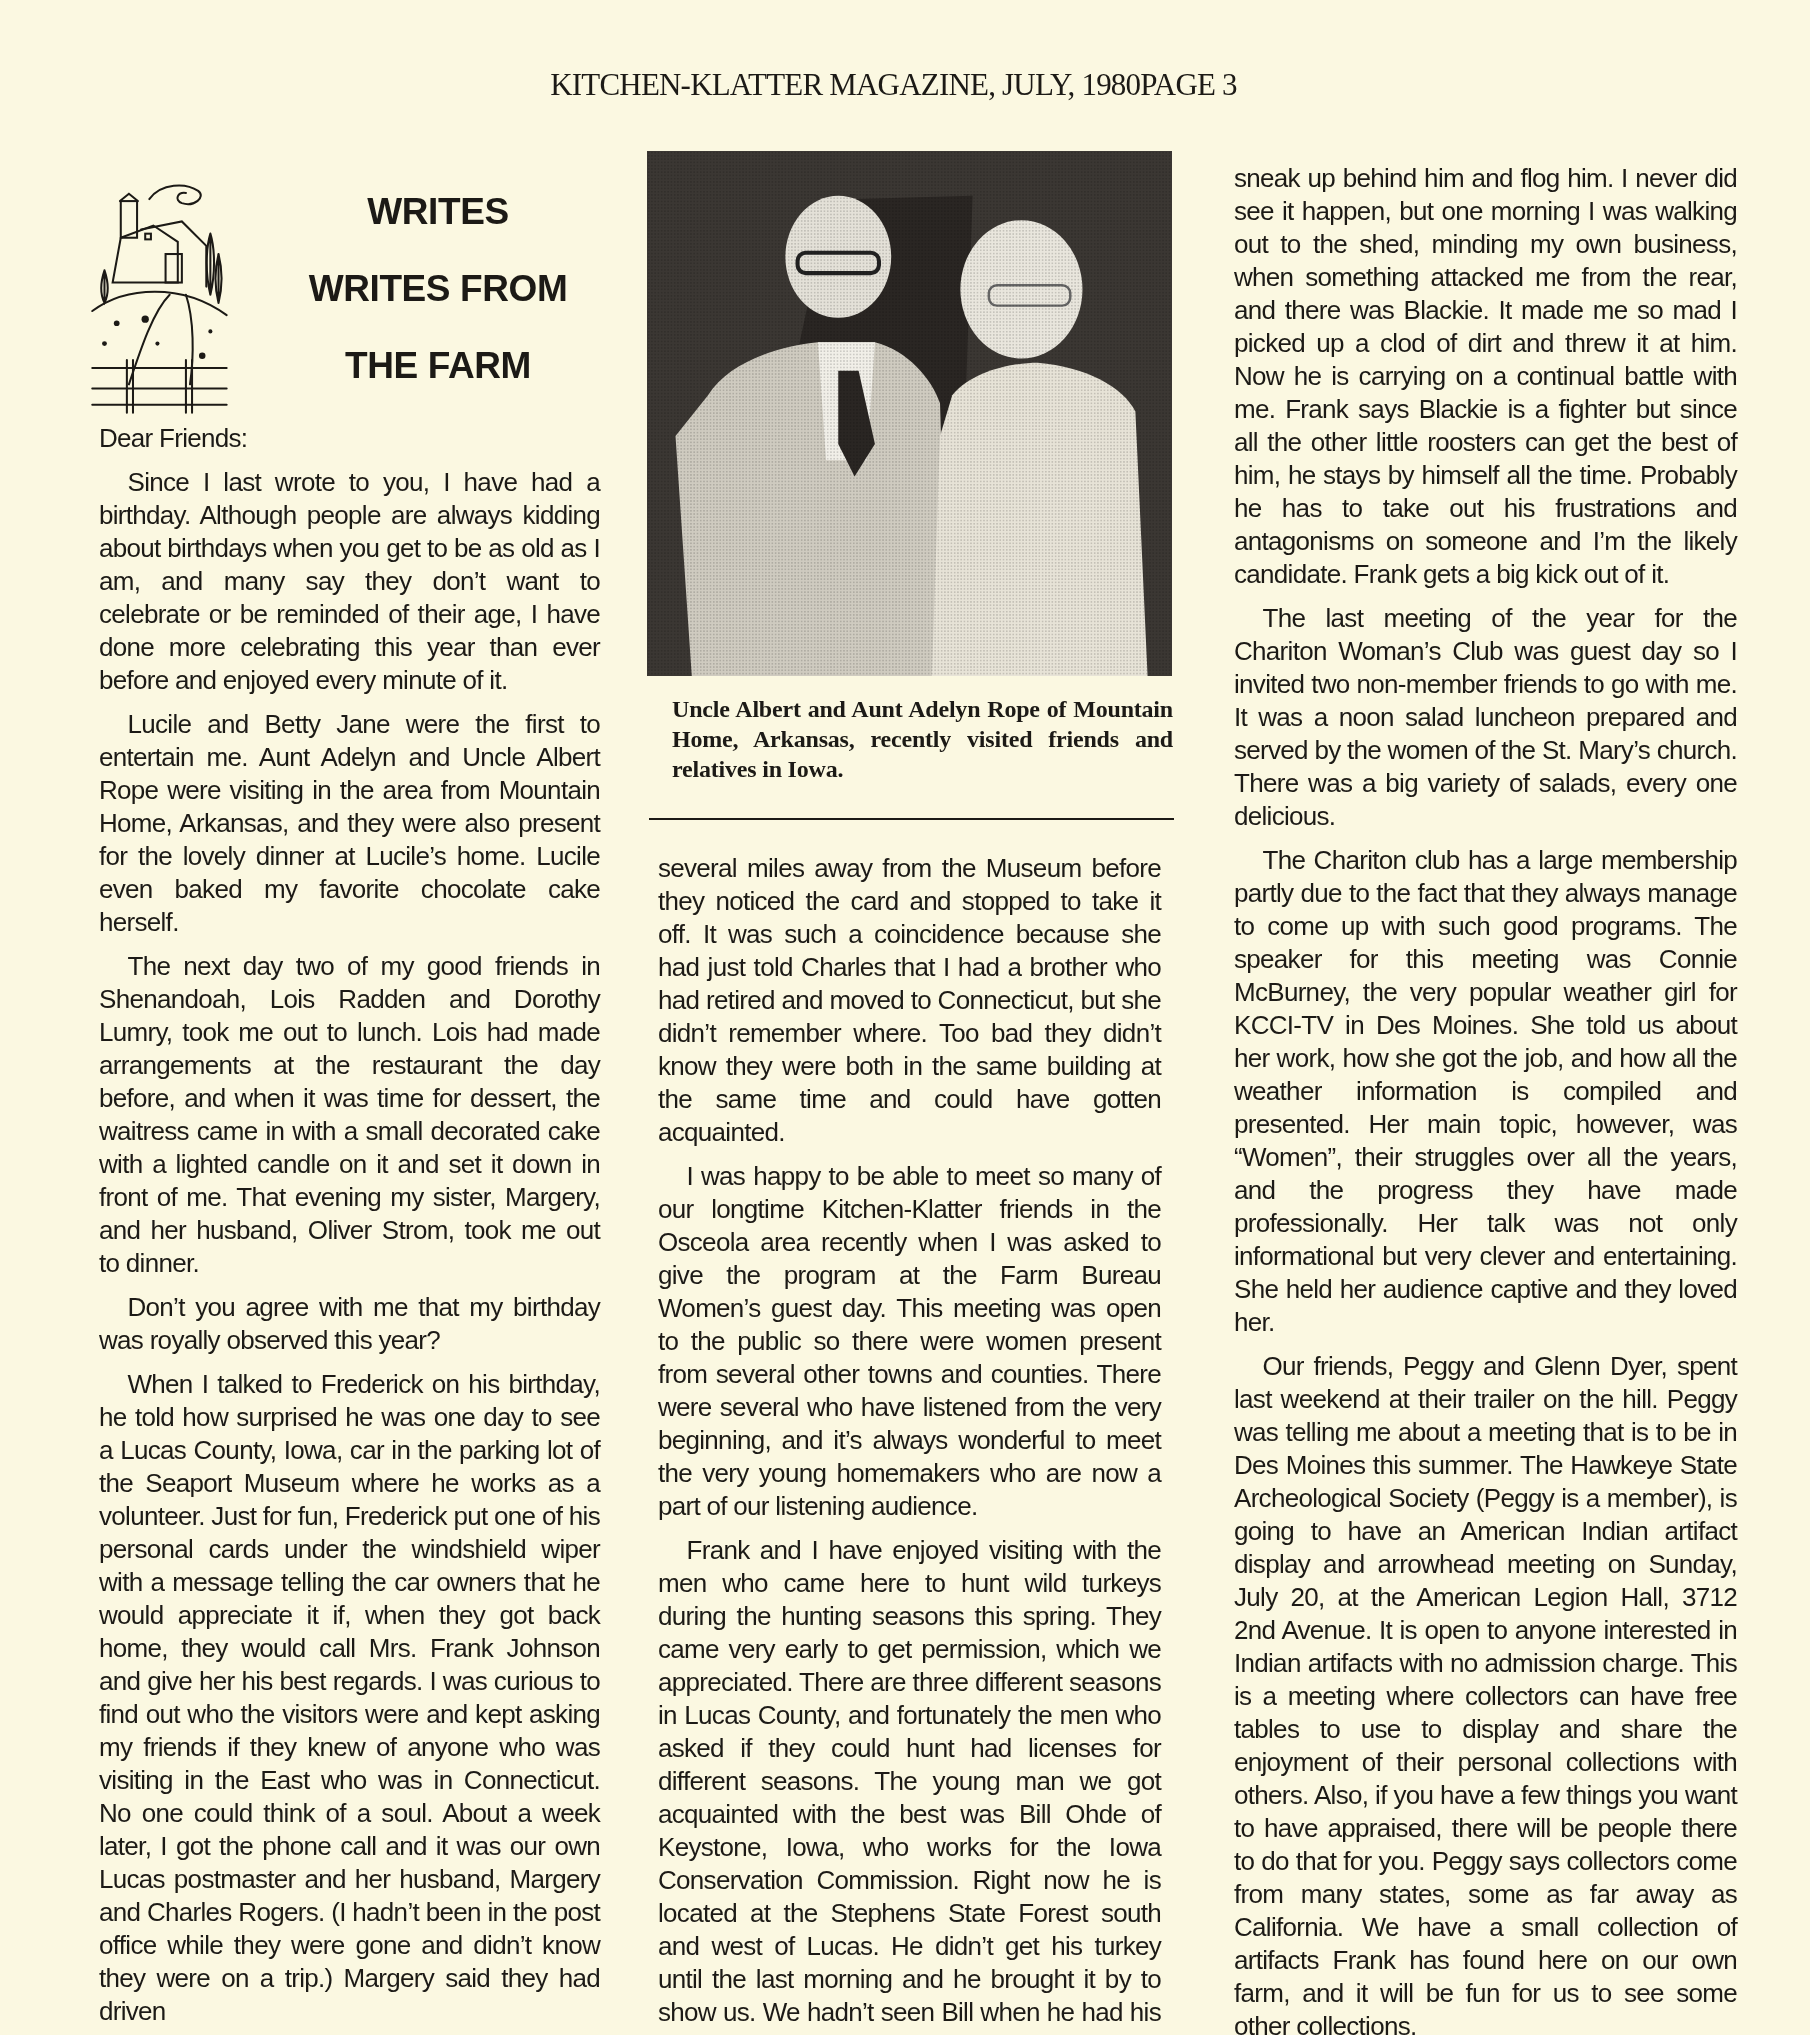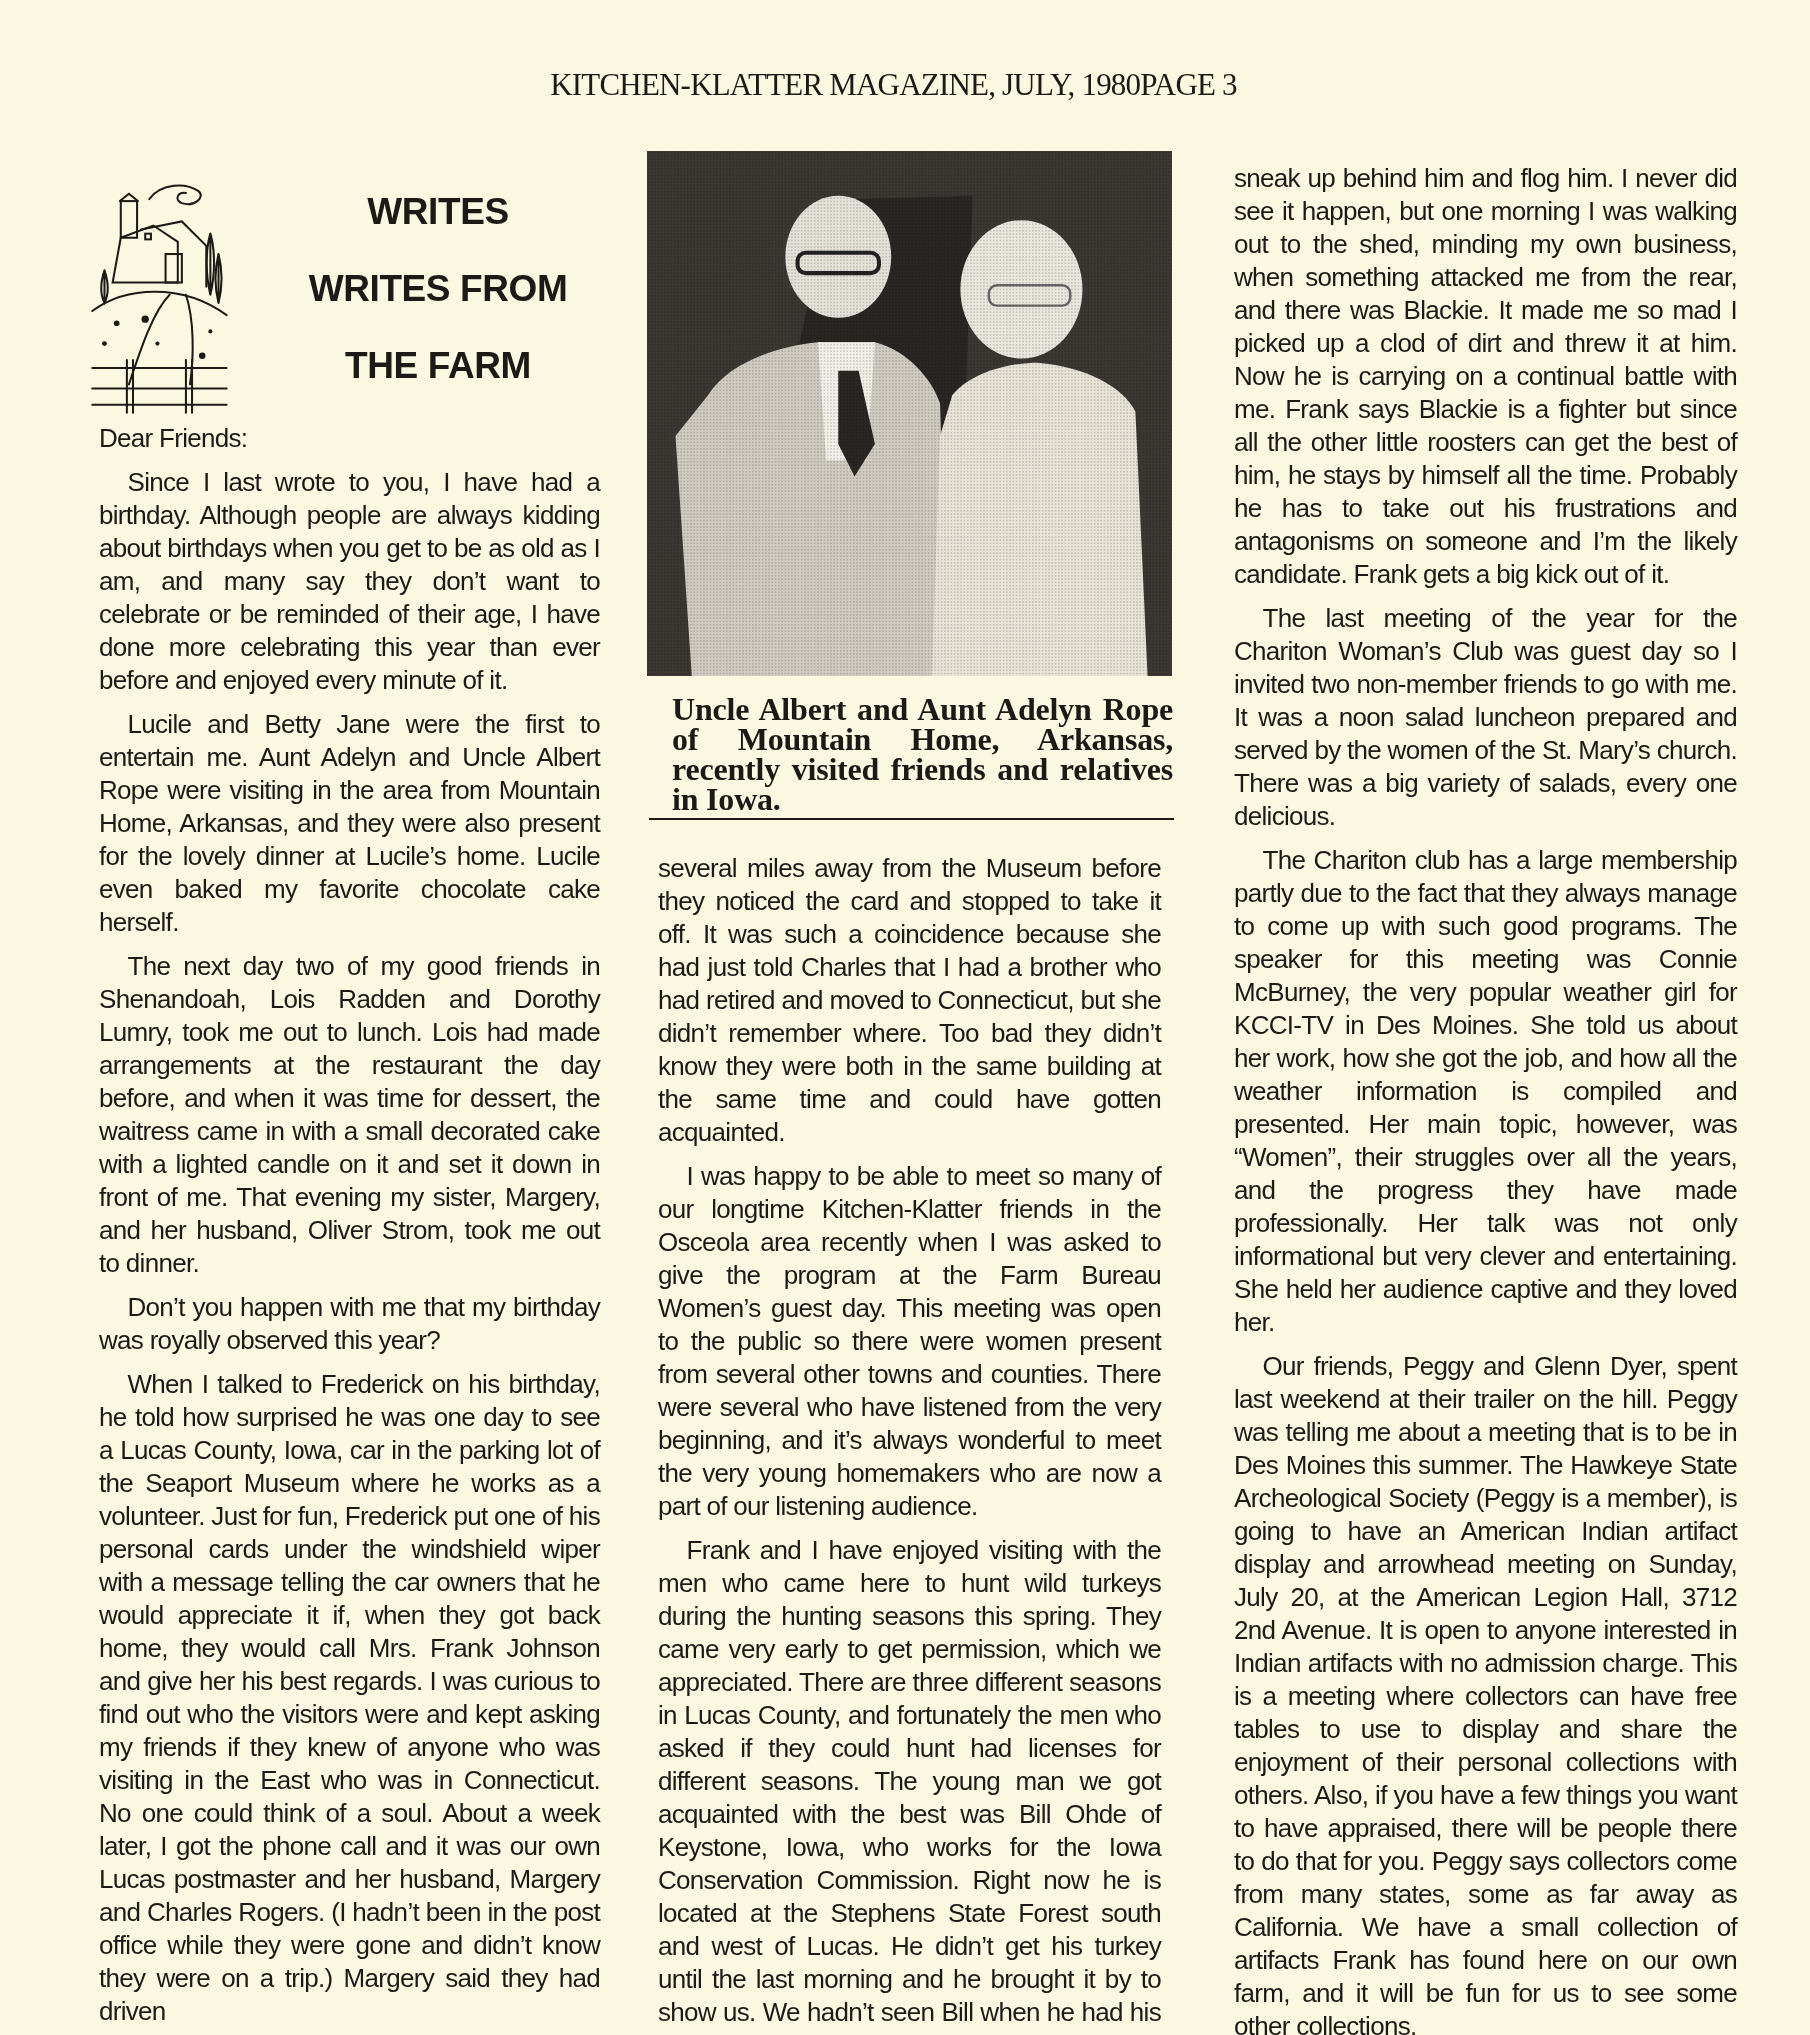--- a/index.html
+++ b/index.html
@@ -39,21 +39,21 @@
 
   #col1-body { position:absolute; top:411px; left:0; width:100%; }
 
   .photo {
     position:absolute; left:647px; top:151px; width:525px; height:525px;
     background:#3a3632; overflow:hidden;
   }
   .caption {
     position:absolute; left:672px; top:694px; width:501px;
     font-family:"Liberation Serif", "DejaVu Serif", serif;
-    font-weight:bold; font-size:32px; line-height:30px; letter-spacing:-0.2px;
+    font-weight:bold; font-size:24px; line-height:30px; letter-spacing:-0.2px;
     text-align:justify;
   }
   .caption-rule { position:absolute; left:649px; top:818px; width:525px; height:2px; background:#1c1a16; }
   #col2-body { position:absolute; top:841px; left:0; width:100%; }
   #col3-body { position:absolute; top:151px; left:0; width:100%; }
 </style>
 </head>
 <body>
 
 <div class="runhead">
@@ -95,21 +95,21 @@
       <div>WRITES</div>
       <div>WRITES FROM</div>
       <div>THE FARM</div>
     </div>
   </div>
   <div id="col1-body">
       <p>Dear Friends:</p>
       <p class="ind">Since I last wrote to you, I have had a birthday. Although people are always kidding about birthdays when you get to be as old as I am, and many say they don’t want to celebrate or be reminded of their age, I have done more celebrating this year than ever before and enjoyed every minute of it.</p>
       <p class="ind">Lucile and Betty Jane were the first to entertain me. Aunt Adelyn and Uncle Albert Rope were visiting in the area from Mountain Home, Arkansas, and they were also present for the lovely dinner at Lucile’s home. Lucile even baked my favorite chocolate cake herself.</p>
       <p class="ind">The next day two of my good friends in Shenandoah, Lois Radden and Dorothy Lumry, took me out to lunch. Lois had made arrangements at the restaurant the day before, and when it was time for dessert, the waitress came in with a small decorated cake with a lighted candle on it and set it down in front of me. That evening my sister, Margery, and her husband, Oliver Strom, took me out to dinner.</p>
-      <p class="ind">Don’t you happen with me that my birthday was royally observed this year?</p>
+      <p class="ind">Don’t you agree with me that my birthday was royally observed this year?</p>
       <p class="ind">When I talked to Frederick on his birthday, he told how surprised he was one day to see a Lucas County, Iowa, car in the parking lot of the Seaport Museum where he works as a volunteer. Just for fun, Frederick put one of his personal cards under the windshield wiper with a message telling the car owners that he would appreciate it if, when they got back home, they would call Mrs. Frank Johnson and give her his best regards. I was curious to find out who the visitors were and kept asking my friends if they knew of anyone who was visiting in the East who was in Connecticut. No one could think of a soul. About a week later, I got the phone call and it was our own Lucas postmaster and her husband, Margery and Charles Rogers. (I hadn’t been in the post office while they were gone and didn’t know they were on a trip.) Margery said they had driven</p>
     </div>
 </div>
 
 <div class="photo" aria-label="Black-and-white halftone photo of an elderly man in a light suit and tie beside an elderly woman in a patterned dress">
   <svg width="525" height="525" viewBox="0 0 1290 1290">
     <defs>
       <pattern id="dots" width="8" height="8" patternUnits="userSpaceOnUse">
         <circle cx="4" cy="4" r="1.6" fill="#000" opacity="0.35"></circle>
       </pattern>

